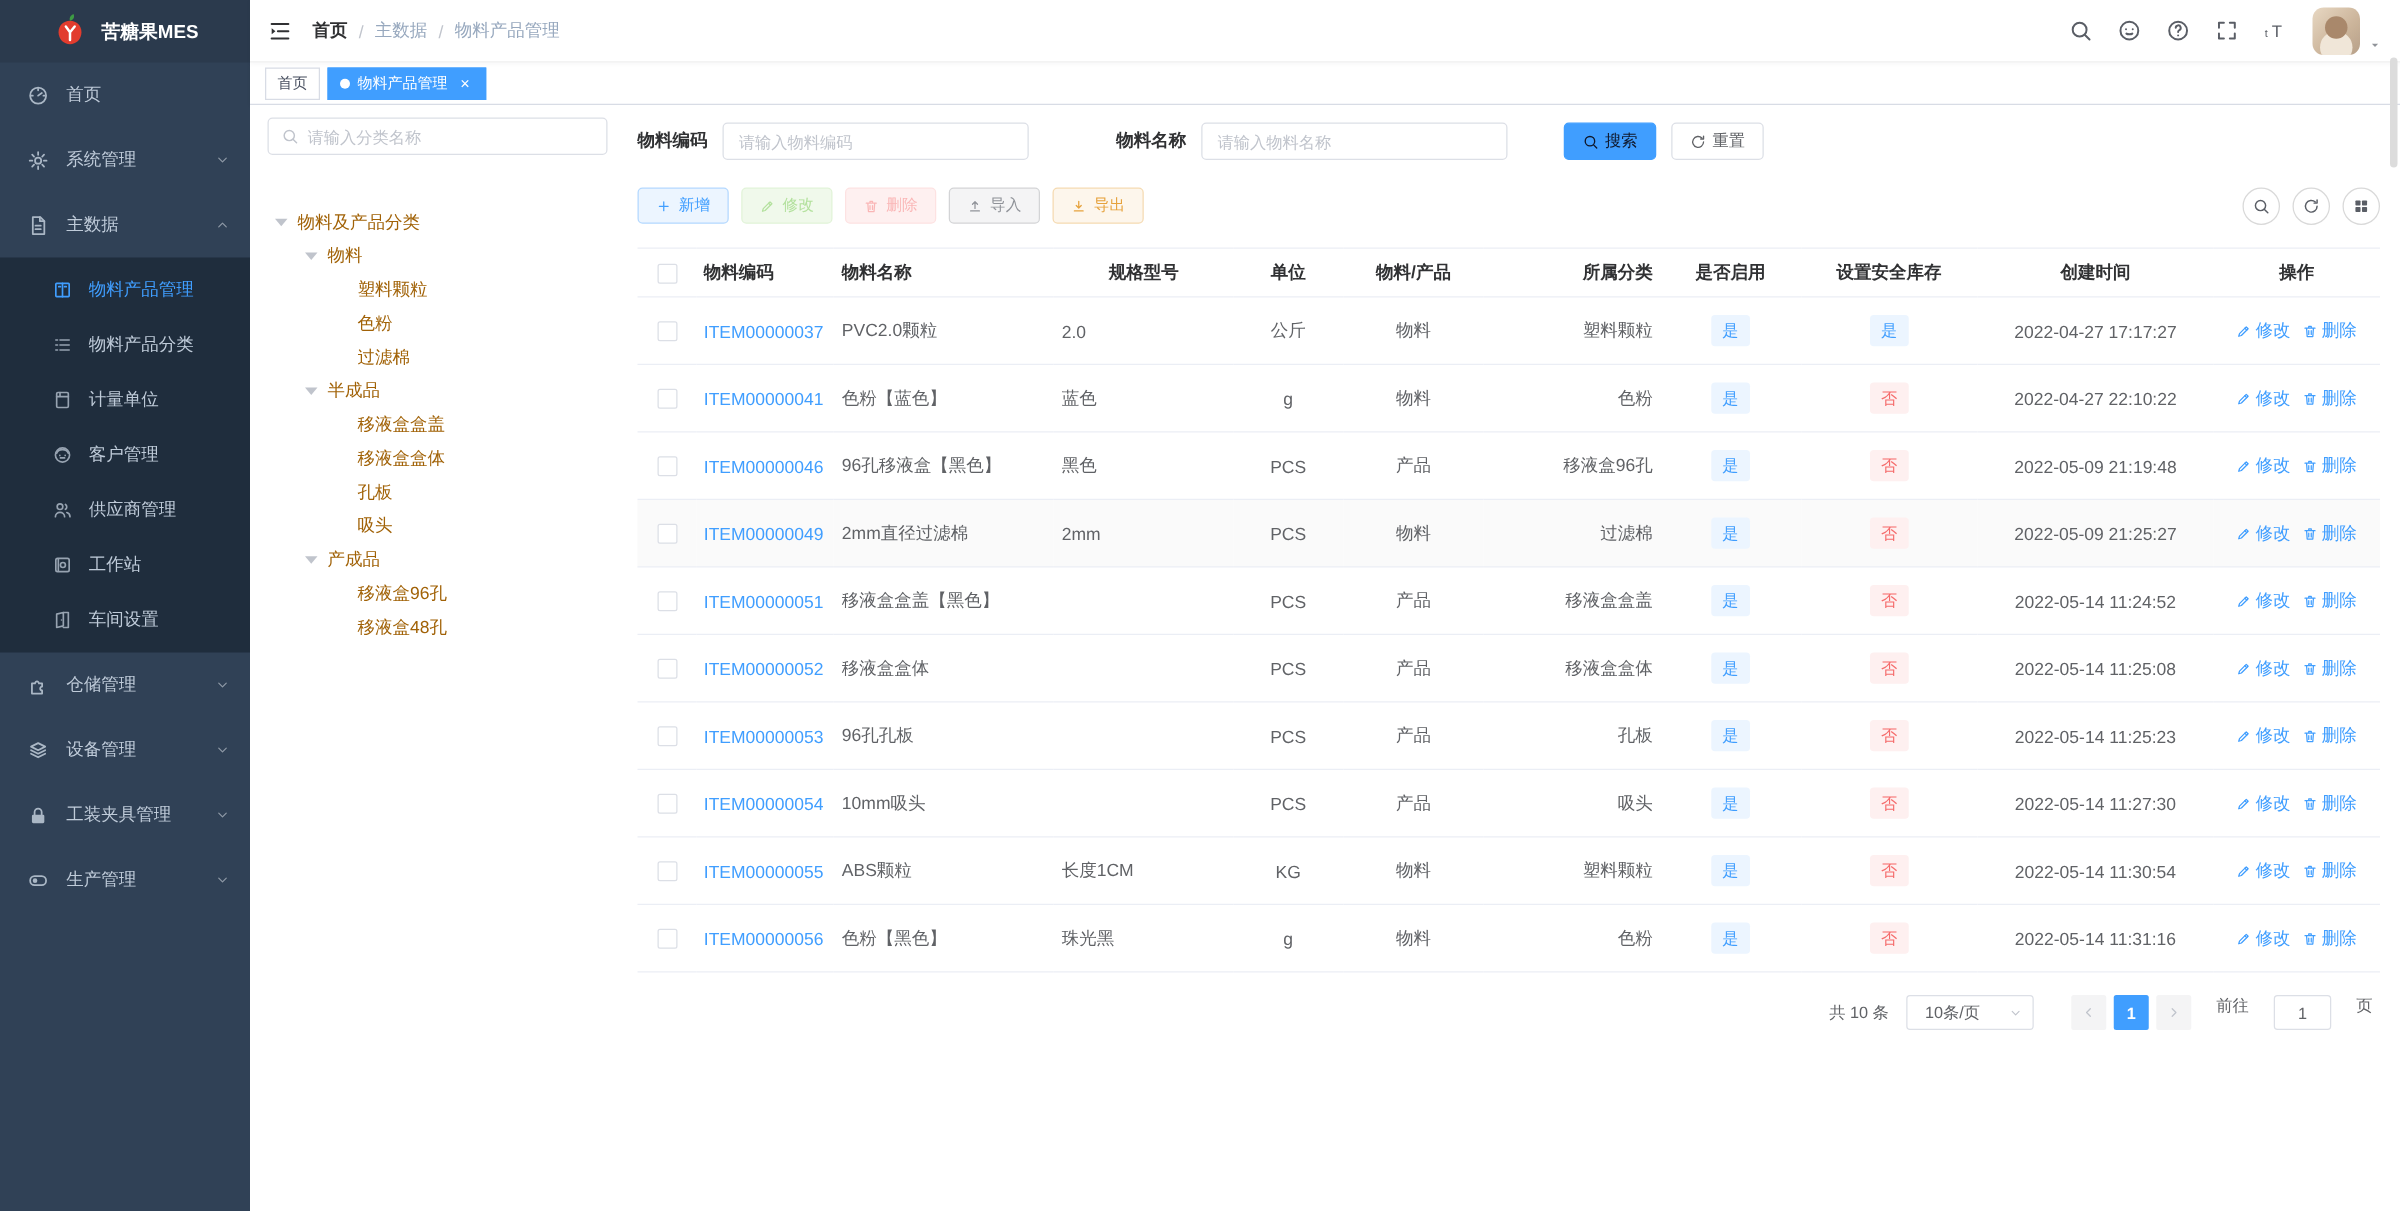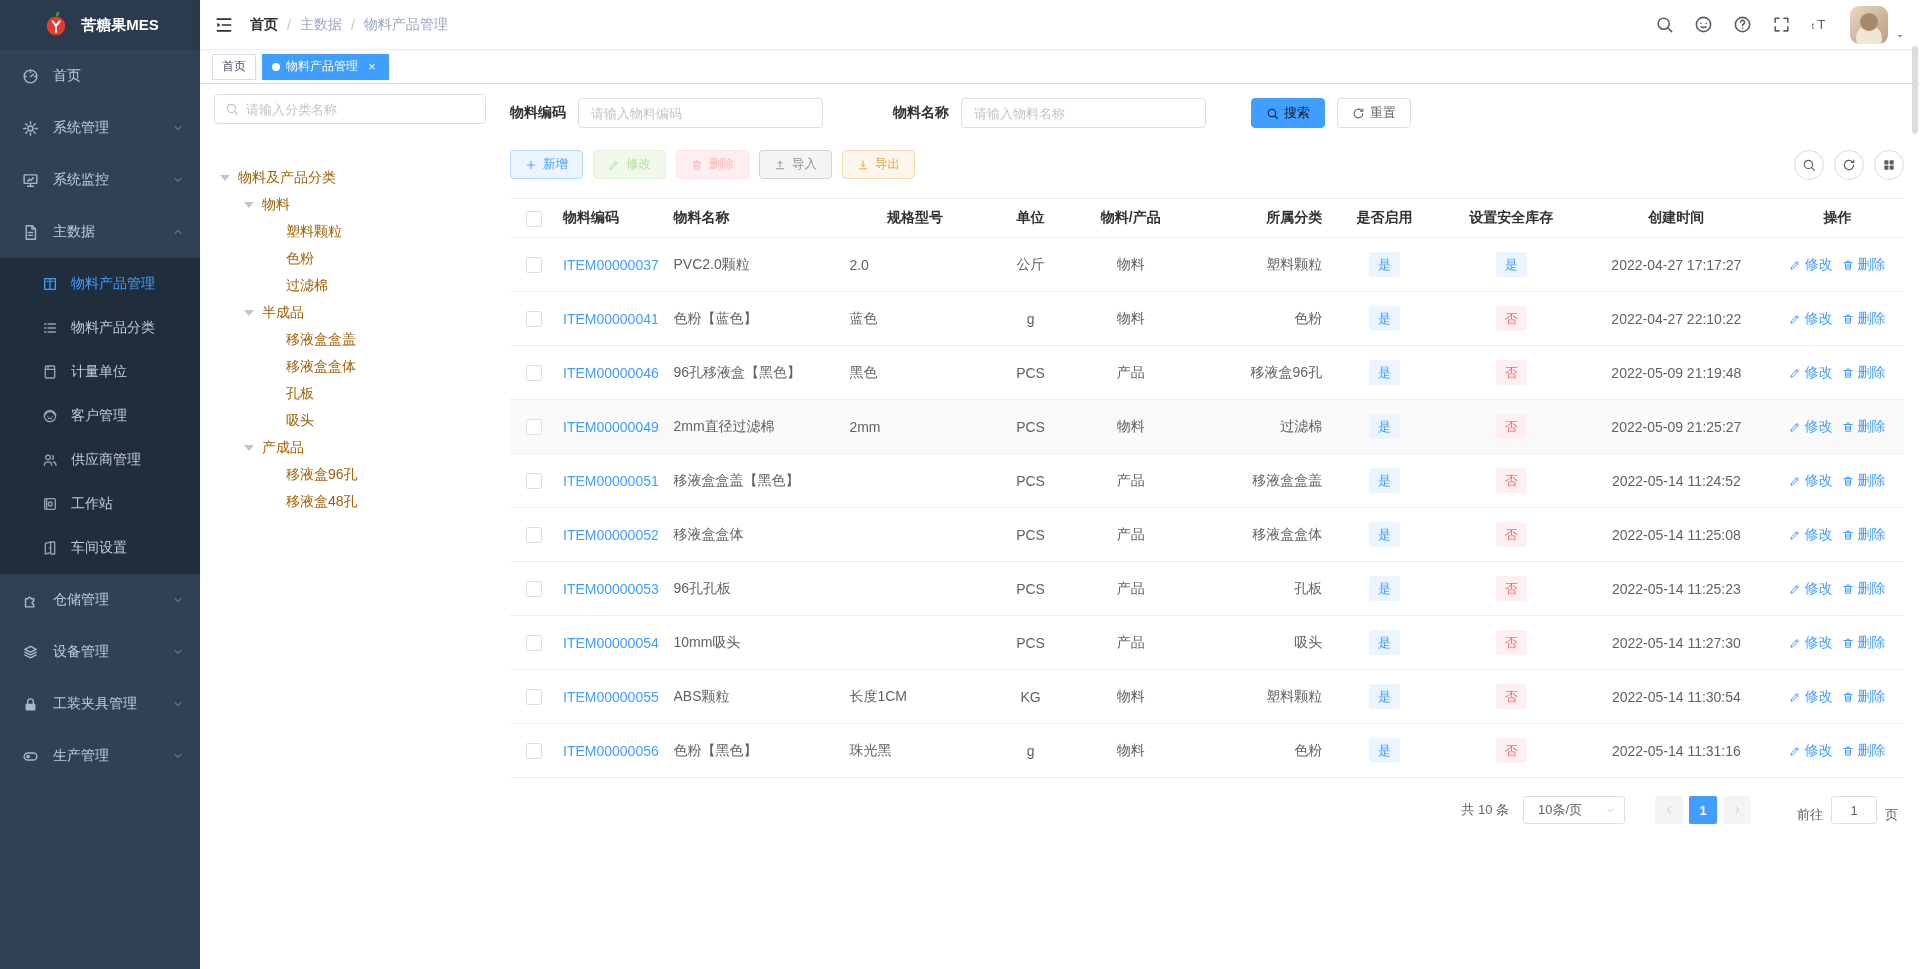--- a/index.html
+++ b/index.html
@@ -112,21 +112,21 @@
   .op-link svg { width:12px; height:12px; }
 
   
   .pagination { display:flex; align-items:center; justify-content:flex-end; gap:14px; margin-top:18px; font-size:13px; color:#606266; padding-right:6px; }
   .pg-select { display:flex; align-items:center; justify-content:space-between; width:102px; height:28px; border:1px solid #dcdfe6; border-radius:3px; padding:0 8px 0 14px; cursor:pointer; }
   .pg-select .icon { width:11px; height:11px; color:#c0c4cc; }
   .pager { display:flex; align-items:center; gap:6px; margin-left:16px; }
   .pg-btn { width:28px; height:28px; border-radius:2px; background:#f4f4f5; color:#c0c4cc; display:flex; align-items:center; justify-content:center; cursor:pointer; }
   .pg-btn .icon { width:12px; height:12px; }
   .pg-num { width:28px; height:28px; border-radius:2px; background:#409EFF; color:#fff; display:flex; align-items:center; justify-content:center; font-weight:bold; cursor:pointer; }
-  .pg-goto { display:flex; align-items:flex-end; gap:8px; margin-left:32px; }
+  .pg-goto { display:flex; align-items:flex-start; gap:20px; margin-left:6px; }
   .pg-input { width:46px; height:28px; border:1px solid #dcdfe6; border-radius:3px; text-align:center; font-size:13px; font-family:inherit; color:#606266; outline:none; }
 
   .scroll-thumb { position:absolute; right:2px; top:46px; width:6px; height:88px; border-radius:3px; background:#dcdcdc; }
 </style>
 </head>
 <body>
 
 <div class="app">
 
   <aside class="sidebar">
@@ -151,35 +151,20 @@
           <span class="mi-lb">首页</span>
         </div>
         <div class="menu-item">
           <span class="icon mi-ic">
             <svg viewBox="0 0 24 24" fill="none" stroke="currentColor" stroke-width="2" stroke-linecap="round" stroke-linejoin="round">
               <circle cx="12" cy="12" r="3.5"></circle>
               <path d="M12 2.5v3M12 18.5v3M2.5 12h3M18.5 12h3M5.3 5.3l2.1 2.1M16.6 16.6l2.1 2.1M18.7 5.3l-2.1 2.1M7.4 16.6l-2.1 2.1"></path>
             </svg>
           </span>
           <span class="mi-lb">系统管理</span>
-          <span class="mi-cv icon">
-            <svg viewBox="0 0 24 24" fill="none" stroke="currentColor" stroke-width="2" stroke-linecap="round" stroke-linejoin="round">
-              <path d="M6 9l6 6 6-6"></path>
-            </svg>
-          </span>
-        </div>
-        <div class="menu-item">
-          <span class="icon mi-ic">
-            <svg viewBox="0 0 24 24" fill="none" stroke="currentColor" stroke-width="2" stroke-linecap="round" stroke-linejoin="round">
-              <rect x="3" y="4" width="18" height="12" rx="1"></rect>
-              <path d="M8 13l2.5-3 2 2L16 8"></path>
-              <path d="M12 16v4M8 20h8"></path>
-            </svg>
-          </span>
-          <span class="mi-lb">系统监控</span>
           <span class="mi-cv icon">
             <svg viewBox="0 0 24 24" fill="none" stroke="currentColor" stroke-width="2" stroke-linecap="round" stroke-linejoin="round">
               <path d="M6 9l6 6 6-6"></path>
             </svg>
           </span>
         </div>
         <div class="menu-item">
           <span class="icon mi-ic">
             <svg viewBox="0 0 24 24" fill="none" stroke="currentColor" stroke-width="2" stroke-linecap="round" stroke-linejoin="round">
               <path d="M6 2.5h8.5L19 7v14.5H6z"></path>

